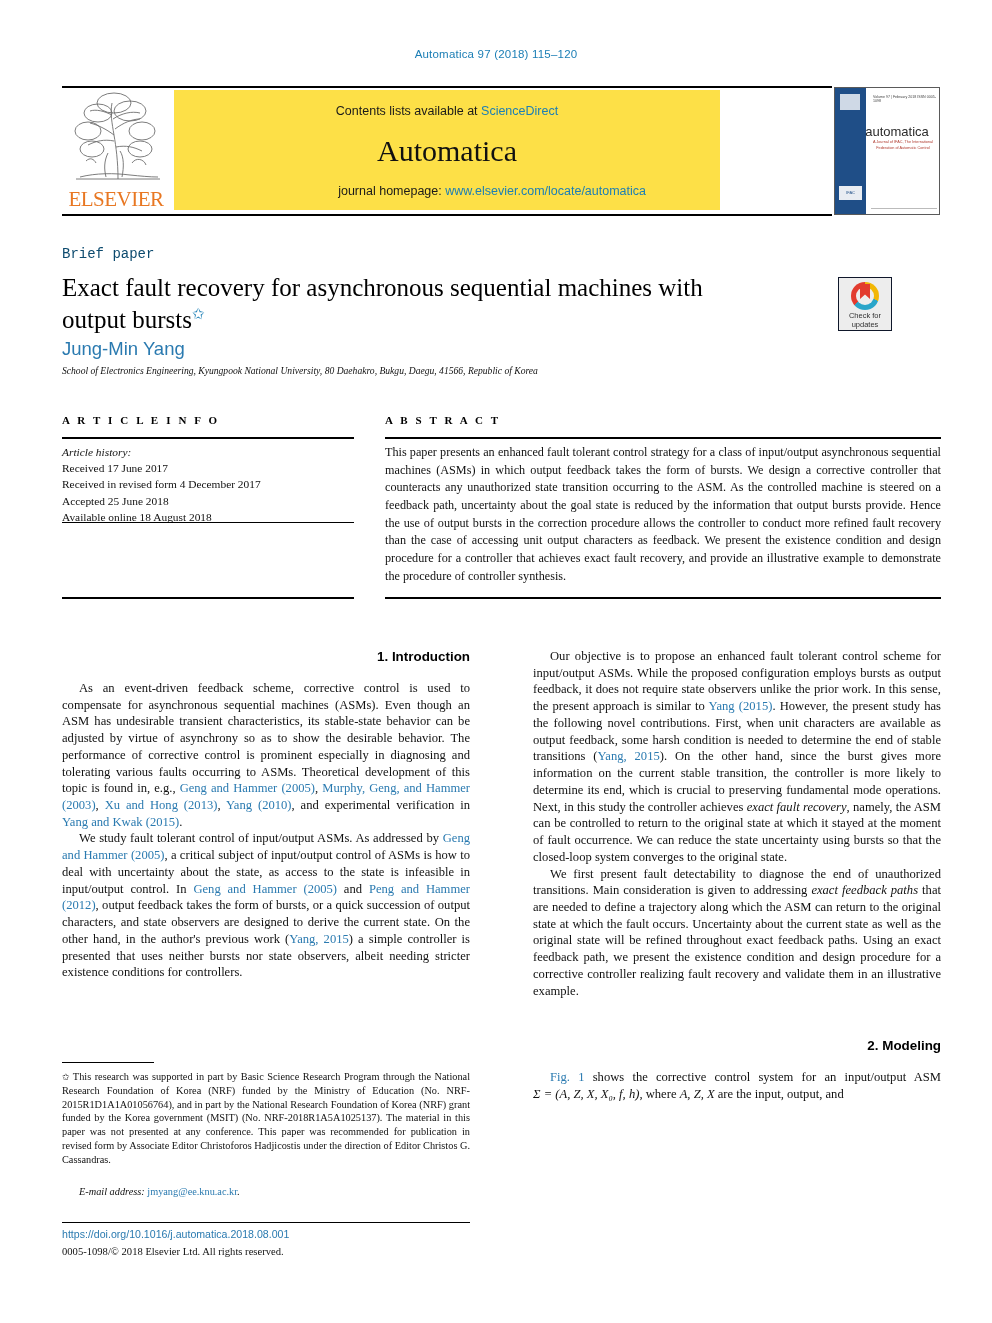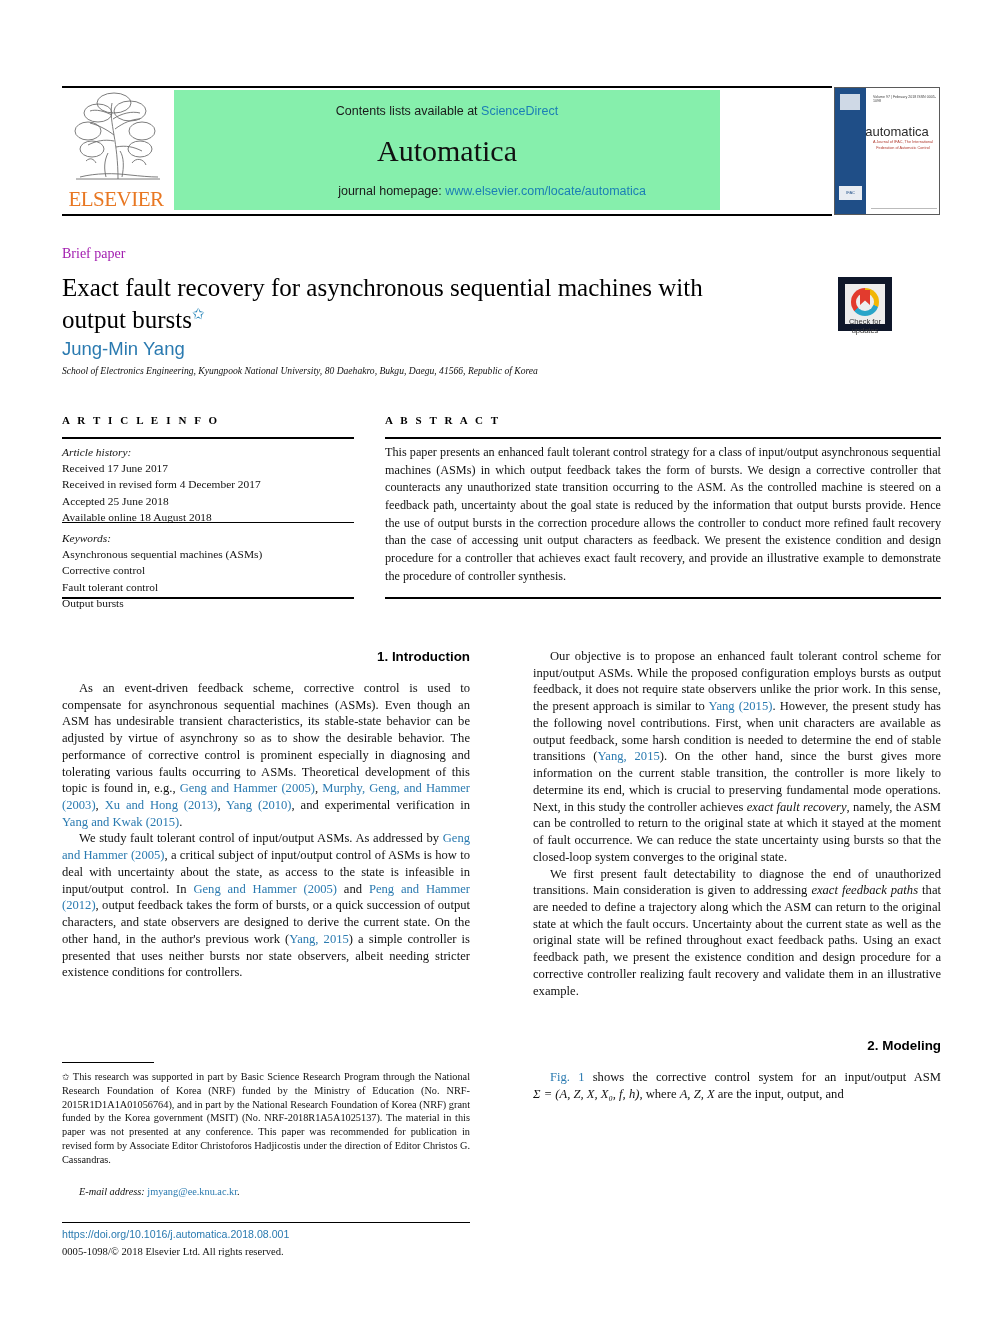--- a/index.html
+++ b/index.html
@@ -79,21 +79,21 @@
     font-size: 21px;
     letter-spacing: -0.5px;
     color: #e87722;
     font-weight: 400;
   }
   .banner {
     position: absolute;
     left: 112px; top: 4px;
     width: 546px;
     height: 120px;
-    background: #86efac;
+    background: #fde047;
   }
   .banner-top-line {
     position: absolute;
     top: 14px; left: 0;
     width: 546px;
     text-align: center;
     font-family: "Liberation Sans", sans-serif;
     font-size: 12.5px;
     color: #1a1a1a;
   }
@@ -182,23 +182,23 @@
     left: 36px; bottom: 5px;
     width: 66px;
     height: 1px;
     background: #bbb;
   }
 
   
   .brief-paper {
     position: absolute;
     left: 62px; top: 246px;
-    font-family: Liberation Serif, serif;
+    font-family: Liberation Mono, monospace;
     font-size: 14px;
-    color: #a21caf;
+    color: #0c4a6e;
   }
   .title {
     position: absolute;
     left: 62px; top: 272px;
     width: 700px;
     font-family: "Liberation Serif", serif;
     font-size: 25px;
     line-height: 1.28;
     color: #000;
   }
@@ -216,21 +216,21 @@
     width: 760px;
     font-family: "Liberation Serif", serif;
     font-style: italic;
     font-size: 9.6px;
     color: #111;
   }
   .crossmark {
     position: absolute;
     left: 838px; top: 277px;
     width: 54px; height: 54px;
-    border: 7px solid #0f172a;
+    border: 1px solid #0f172a;
     background: #ededed;
     box-sizing: border-box;
   }
   .cm-ring {
     position: absolute;
     left: 50%; top: 4px;
     margin-left: -14px;
     width: 28px; height: 28px;
     border-radius: 50%;
     background:
@@ -388,20 +388,21 @@
     color: #111;
   }
   .nowrap { white-space: nowrap; }
   .math { font-family: "Liberation Serif", serif; font-style: italic; }
 </style>
 </head>
 <body>
 
 <div class="page">
 
+  <div class="runhead">Automatica 97 (2018) 115–120</div>
 
   <div class="header-wrap">
     <div class="header-rule-top"></div>
     <div class="header-rule-bot"></div>
 
     <div class="elsevier-logo">
       <div class="tree-box">
         <svg width="96" height="94" viewBox="0 0 96 94" xmlns="http://www.w3.org/2000/svg">
           <g stroke="#6e6e6e" stroke-width="0.9" fill="none">
             <path d="M50 88 C50 70,48 56,46 44 C44 32,42 22,44 12"></path>
@@ -474,27 +475,20 @@
   <div class="info-col" style="top:444px;">
     <div class="it">Article history:</div>
     <div>Received 17 June 2017</div>
     <div>Received in revised form 4 December 2017</div>
     <div>Accepted 25 June 2018</div>
     <div>Available online 18 August 2018</div>
   </div>
 
   <div class="rule-thin" style="left:62px; top:522px; width:292px;"></div>
 
-  <div class="info-col" style="top:530px;">
-    <div class="it">Keywords:</div>
-    <div>Asynchronous sequential machines (ASMs)</div>
-    <div>Corrective control</div>
-    <div>Fault tolerant control</div>
-    <div>Output bursts</div>
-  </div>
 
   <div class="abs-col">This paper presents an enhanced fault tolerant control strategy for a class of input/output asynchronous sequential machines (ASMs) in which output feedback takes the form of bursts. We design a corrective controller that counteracts any unauthorized state transition occurring to the ASM. As the controlled machine is steered on a feedback path, uncertainty about the goal state is reduced by the information that output bursts provide. Hence the use of output bursts in the correction procedure allows the controller to conduct more refined fault recovery than the case of accessing unit output characters as feedback. We present the existence condition and design procedure for a controller that achieves exact fault recovery, and provide an illustrative example to demonstrate the procedure of controller synthesis.</div>
 
   <div class="rule-strong" style="left:62px; top:597px; width:292px;"></div>
   <div class="rule-strong" style="left:385px; top:597px; width:556px;"></div>
 
   <div class="col left">
     <div class="h2">1. Introduction</div>
     <p><span>As an event-driven feedback scheme, corrective control is used to compensate for asynchronous sequential machines (ASMs). Even though an ASM has undesirable transient characteristics, its stable-state behavior can be adjusted by virtue of asynchrony so as to show the desirable behavior. The performance of corrective control is prominent especially in diagnosing and tolerating various faults occurring to ASMs. Theoretical development of this topic is found in, e.g., </span><span class="cite">Geng and Hammer</span> <span class="cite">(2005)</span><span>, </span><span class="cite">Murphy, Geng, and Hammer</span> <span class="cite">(2003)</span><span>, </span><span class="cite">Xu and Hong</span> <span class="cite">(2013)</span><span>, </span><span class="cite">Yang</span> <span class="cite">(2010)</span><span>, and experimental verification in </span><span class="cite">Yang and Kwak</span> <span class="cite">(2015)</span><span>.</span></p>
     <p><span>We study fault tolerant control of input/output ASMs. As addressed by </span><span class="cite">Geng and Hammer</span> <span class="cite">(2005)</span><span>, a critical subject of input/output control of ASMs is how to deal with uncertainty about the state, as access to the state is infeasible in input/output control. In </span><span class="cite">Geng and Hammer</span> <span class="cite">(2005)</span><span> and </span><span class="cite">Peng and Hammer</span> <span class="cite">(2012)</span><span>, output feedback takes the form of bursts, or a quick succession of output characters, and state observers are designed to derive the current state. On the other hand, in the author's previous work (</span><span class="cite">Yang, 2015</span><span>) a simple controller is presented that uses neither bursts nor state observers, albeit needing stricter existence conditions for controllers.</span></p>

